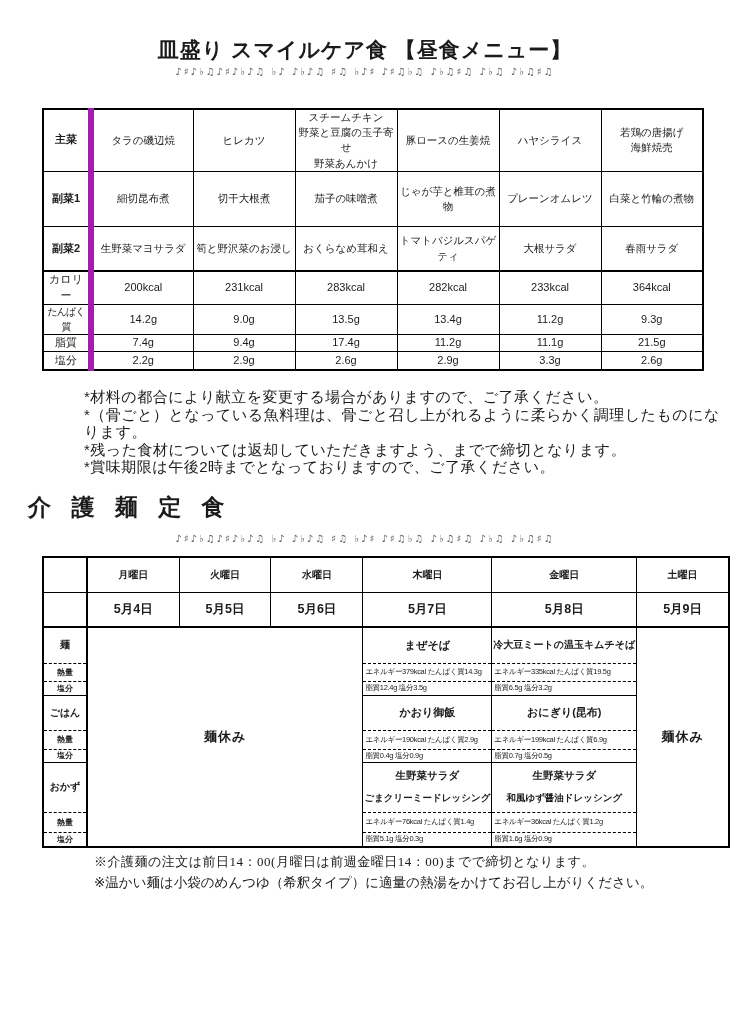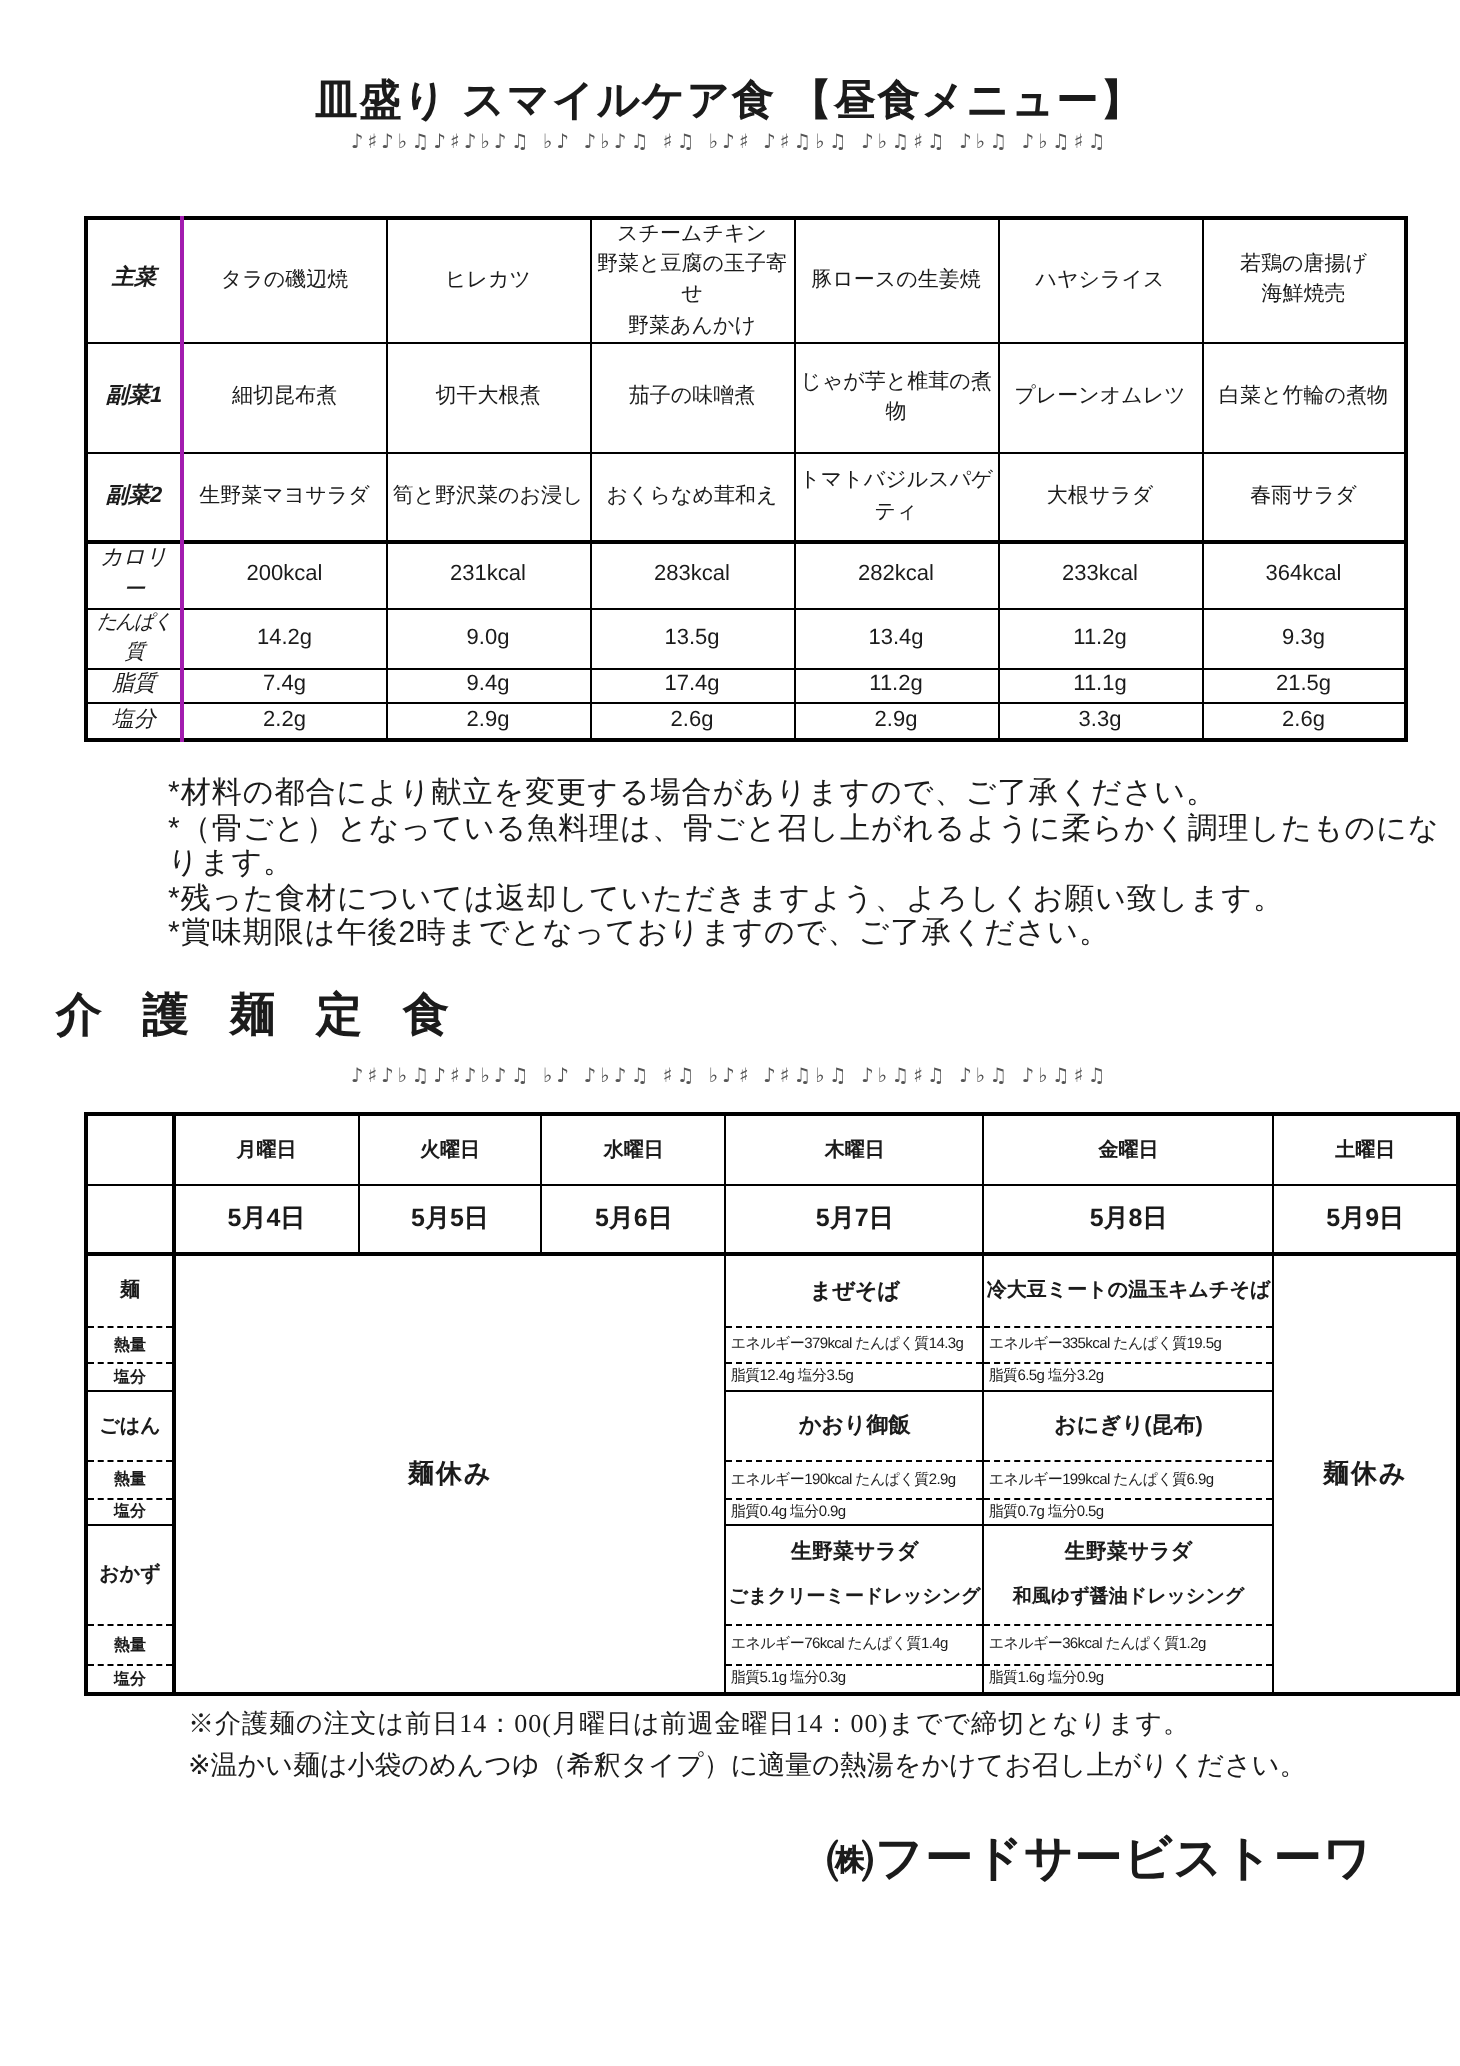--- a/index.html
+++ b/index.html
@@ -25,21 +25,21 @@
   .t1{top:108px;}
   .t2{top:556px;}
   .t1 td,.t2 td{
     border:1px solid #000;text-align:center;vertical-align:middle;
     padding:0 2px;overflow:hidden;
   }
   col.clbl{width:48px;}
   col.cday{width:102px;}
   
   .t1 td{font-size:11px;white-space:pre-line;line-height:1.45;}
-  .t1 .lblcol{border-right:2px solid #a21caf;font-weight:bold;padding:0 1px;font-style:italic;}
+  .t1 .lblcol{border-right:6px solid #a21caf;font-weight:bold;padding:0 1px;}
   .t1 .nlbl{font-weight:normal;}
   .t1 .tanpaku{font-size:10px;letter-spacing:-1px;}
   .t1 .dh{font-weight:bold;}
   .t1 .menu{font-size:10.5px;padding:0 1px;}
   .t1 tr.thick-top td{border-top:2px solid #000;}
   .h47{height:47px;}.h55{height:55px;}.h45{height:45px;padding-left:48px;}
   .h17{height:17px;}.h18{height:18px;}
   
   .notes{
     position:absolute;left:84px;top:388px;
@@ -163,21 +163,21 @@
       <td>2.9g</td>
       <td>3.3g</td>
       <td>2.6g</td>
     </tr>
   </tbody>
     </table>
 
   <div class="notes">
     <div>*材料の都合により献立を変更する場合がありますので、ご了承ください。</div>
     <div>*（骨ごと）となっている魚料理は、骨ごと召し上がれるように柔らかく調理したものになります。</div>
-    <div>*残った食材については返却していただきますよう、よろしくお願い致します。</div>
+    <div>*残った食材については返却していただきますよう、までで締切となります。</div>
     <div>*賞味期限は午後2時までとなっておりますので、ご了承ください。</div>
   </div>
 
   <div class="care-title">介 護 麺 定 食</div>
   <div class="music music2">♪♯♪♭♫♪♯♪♭♪♫ ♭♪ ♪♭♪♫ ♯♫ ♭♪♯ ♪♯♫♭♫ ♪♭♫♯♫ ♪♭♫ ♪♭♫♯♫</div>
 
   <table class="t2">
     <colgroup>
         <col class="clbl">
         <col class="cday">
@@ -260,15 +260,14 @@
       <td class="detail">脂質1.6g 塩分0.9g</td>
     </tr>
   </tbody>
     </table>
 
   <div class="footnotes">
     <div class="fn1">※介護麺の注文は前日14：00(月曜日は前週金曜日14：00)までで締切となります。</div>
     <div class="fn2">※温かい麺は小袋のめんつゆ（希釈タイプ）に適量の熱湯をかけてお召し上がりください。</div>
   </div>
 
-  <div class="company">㈱フードサービストーワ</div>
 
 </div>
 
 </body></html>

